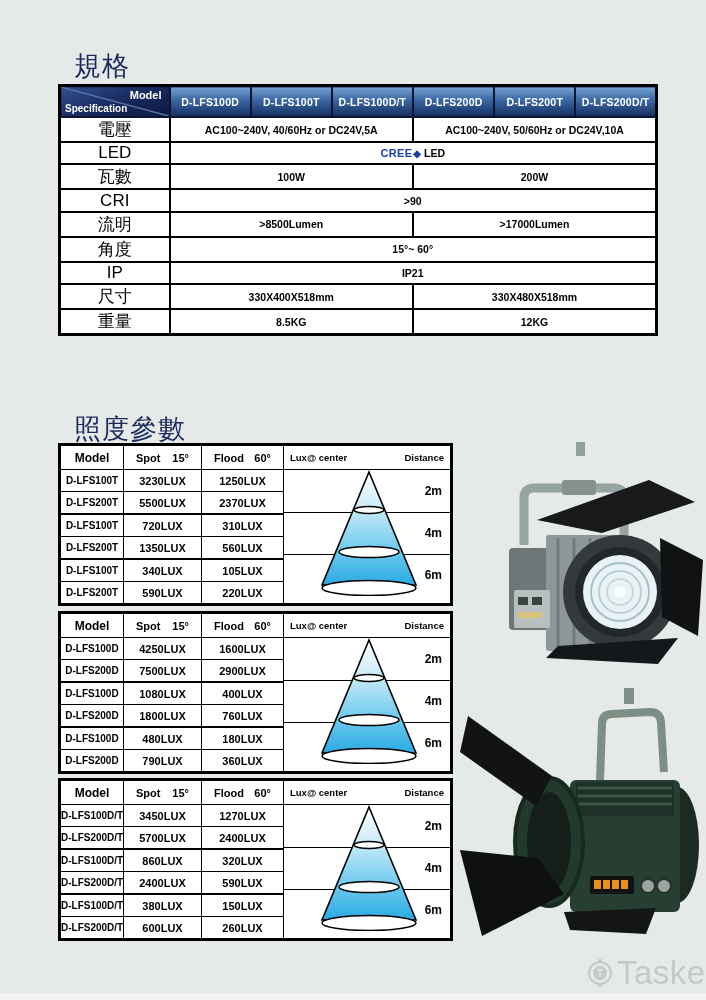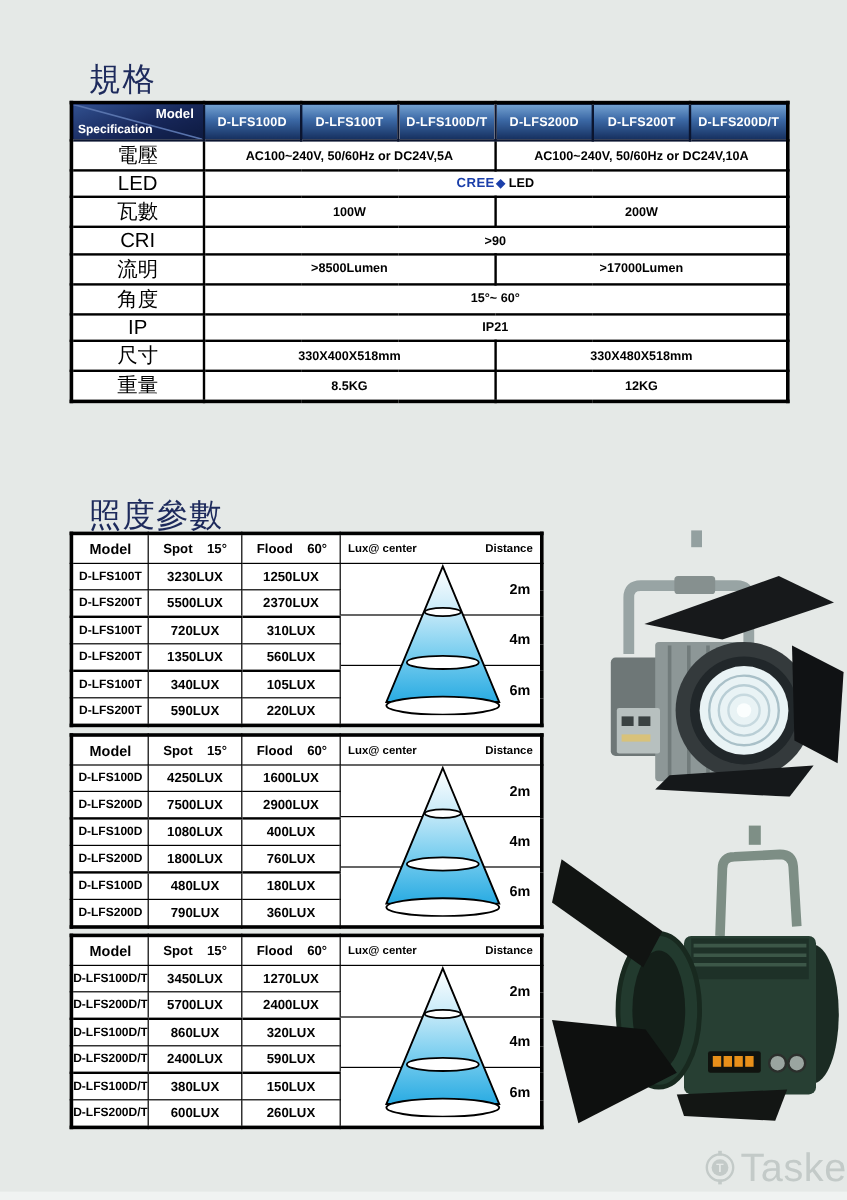--- a/index.html
+++ b/index.html
@@ -23,21 +23,21 @@
   table.spec .rl{font-size:17px;font-weight:400;color:#000;height:20.4px;}
   table.spec .rv{font-size:10.5px;font-weight:bold;color:#000;}
   .cree-brand{color:#1b3faa;font-weight:800;font-size:11px;letter-spacing:.3px;}
   .cree-mark{color:#1b3faa;font-size:10px;margin:0 3px 0 1px;}
 
   
   table.illum{position:absolute;left:58px;width:392px;border-collapse:collapse;table-layout:fixed;background:#fff;border:3px solid #000;}
   table.illum th,table.illum td{border:1.8px solid #000;padding:0;text-align:center;vertical-align:middle;white-space:nowrap;overflow:hidden;}
   table.illum th{height:23px;font-size:12px;font-weight:bold;}
   table.illum td{height:21px;font-size:11px;font-weight:bold;}
-  table.illum .ang-h{display:flex;align-items:center;padding:0 12px;font-size:11px;font-weight:bold;gap:12px;}
+  table.illum .ang-h{display:flex;justify-content:space-between;align-items:center;padding:0 12px;font-size:11px;font-weight:bold;}
   table.illum .lux-h-wrap{display:flex;justify-content:space-between;align-items:flex-start;padding:0 6px;font-size:9.5px;font-weight:bold;}
   table.illum td.model-c{font-size:10px;}
   table.illum tr.gsep td{border-bottom-width:2.6px;}
   td.luxcell{position:relative;padding:0;}
   .luxcell .gline{position:absolute;left:0;right:0;height:0;border-top:1.8px solid #000;}
   .luxcell .dist{position:absolute;right:8px;font-size:12px;font-weight:bold;transform:translateY(-50%);}
   .luxcell svg.cone{position:absolute;left:0;top:0;}
 
   
   .product{position:absolute;}
@@ -77,21 +77,21 @@
             <th class="model-h">D-LFS100T</th>
             <th class="model-h">D-LFS100D/T</th>
             <th class="model-h">D-LFS200D</th>
             <th class="model-h">D-LFS200T</th>
             <th class="model-h">D-LFS200D/T</th>
           </tr>
         </thead>
         <tbody>
           <tr>
             <th class="rl">電壓</th>
-            <td class="rv" colspan="3">AC100~240V, 50/60Hz or DC24V,5A</td>
+            <td class="rv" colspan="3">AC100~240V, 40/60Hz or DC24V,5A</td>
             <td class="rv" colspan="3">AC100~240V, 50/60Hz or DC24V,10A</td>
           </tr>
           <tr>
             <th class="rl">LED</th>
             <td class="rv" colspan="6"><span class="cree-brand">CREE</span><span class="cree-mark">◆</span><span>LED</span></td>
           </tr>
           <tr>
             <th class="rl">瓦數</th>
             <td class="rv" colspan="3">100W</td>
             <td class="rv" colspan="3">200W</td>

